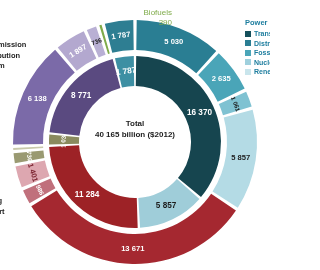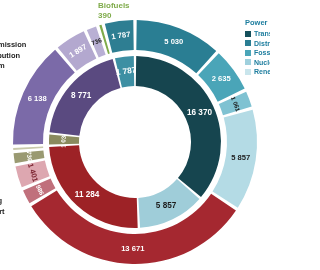--- a/index.html
+++ b/index.html
@@ -27,23 +27,23 @@
     text-align:center;
     color:#1d1d1d;
     font-size:8px;font-weight:bold;line-height:11px;
     pointer-events:none;
   }
   .center-text .l1{display:block;}
   .center-text .l2{display:block;white-space:nowrap;}
 
   
   .biofuels{
-    position:absolute;left:98px;top:1px;width:74px;
-    text-align:left;color:#7fab4a;
-    font-size:8px;font-weight:bold;line-height:10px;
+    position:absolute;left:98px;top:8px;width:74px;
+    text-align:right;color:#7fab4a;
+    font-size:8px;font-weight:normal;line-height:10px;
   }
 
   
   .ann-left-top{
     position:absolute;left:-22px;top:40px;width:64px;
     text-align:left;color:#1d1d1d;
     font-size:7.5px;font-weight:bold;line-height:10.5px;
   }
   
   .ann-left-bot{
@@ -134,20 +134,24 @@
         <text x="64.02776259343166" y="140.01467445850784" class="seg-label" fill="#ffffff" font-size="6.2" transform="rotate(271.6023324390839 64.02776259343166 140.01467445850784)">1 034</text>
         <path d="M 49.557739674893284 132.22144435324446 A 86 86 0 0 1 112.64972446762562 58.955041190768554
             L 120.44633221147714 87.92421286840744 A 56 56 0 0 0 79.36317932318633 135.63256841606616 Z" fill="#5a4a80"></path>
         <text x="81.19894913196865" y="95.67023715260886" class="seg-label" fill="#ffffff" font-size="8.2">8 771</text>
         <path d="M 114.97718984158473 58.36336285239547 A 86 86 0 0 1 133.79925249083348 56.00838293519983
             L 134.21811790100784 86.00545865547896 A 56 56 0 0 0 121.96189105963657 87.53893395039705 Z" fill="#3d8fa3"></path>
         <text x="126.18534462559612" y="71.54929488904676" class="seg-label" fill="#ffffff" font-size="8.2" transform="rotate(352.86832361483715 126.18534462559612 71.54929488904676)">1 787</text>
       </g>
     </svg>
 
+  <div class="center-text">
+    <span class="l1">Total</span>
+    <span class="l2">40 165 billion ($2012)</span>
+  </div>
 
   <div class="biofuels">
     <span>Biofuels</span><br>
     <span>390</span>
   </div>
 
   <div class="ann-left-top">
     <span>Transmission</span><br>
     <span>Distribution</span><br>
     <span>System</span>

